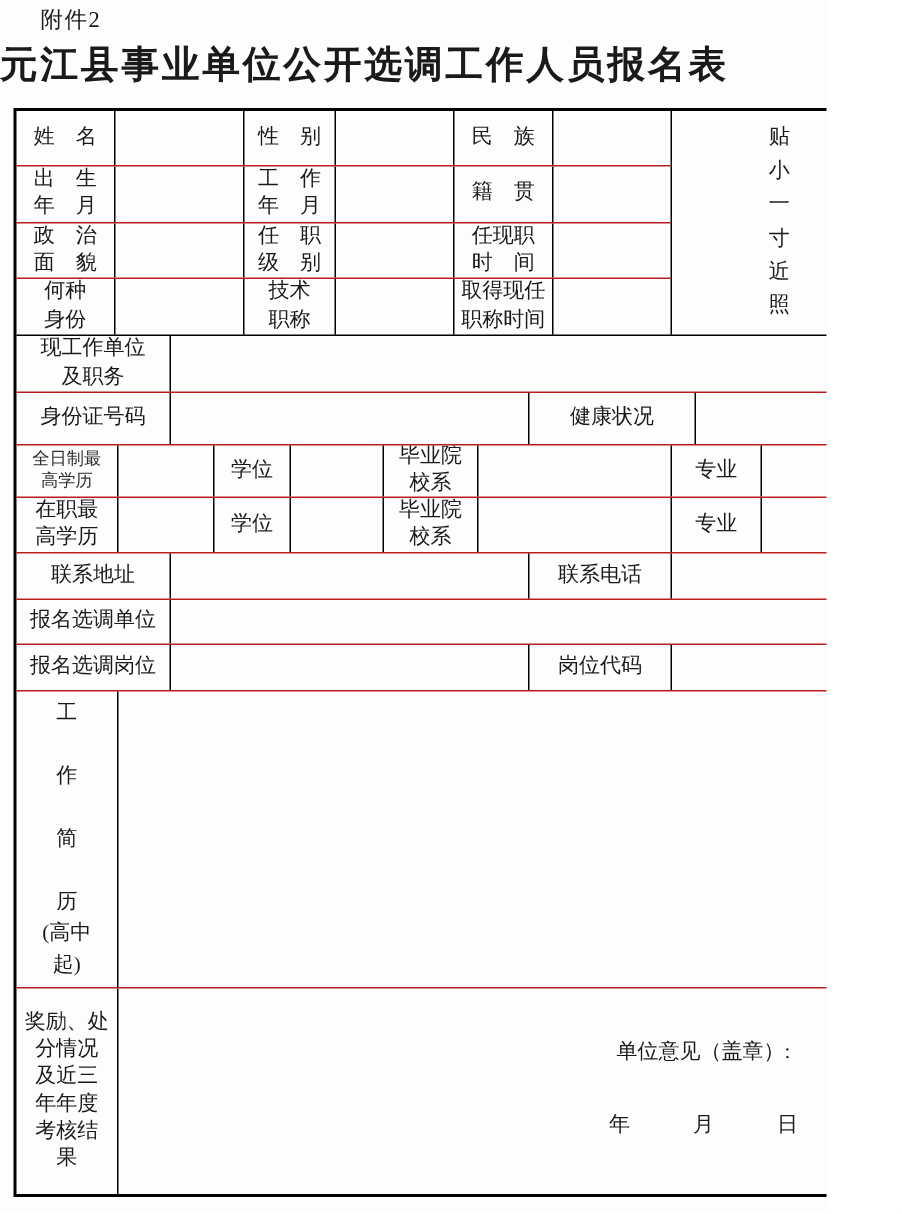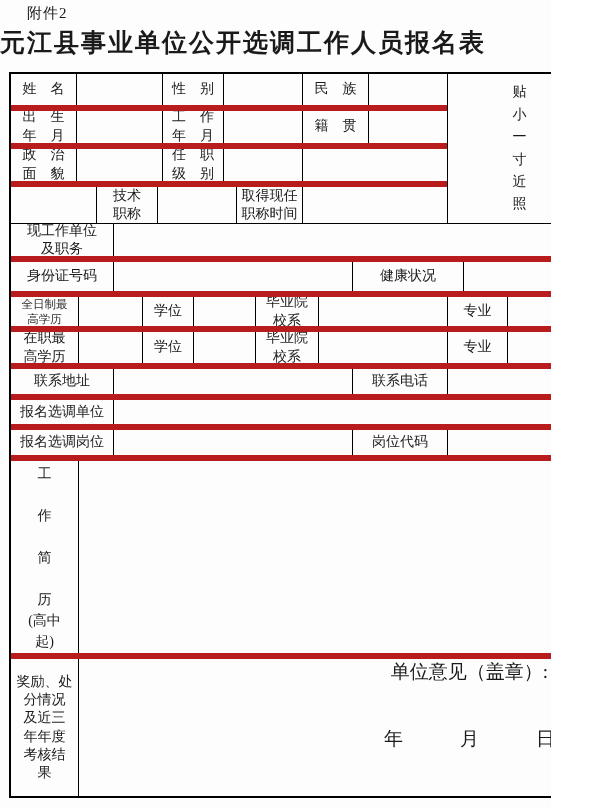--- a/index.html
+++ b/index.html
@@ -12,21 +12,21 @@
   .attachment { position:absolute; left:27px; top:4px; font-size:15px; letter-spacing:1px; }
   .title {
     position:absolute; left:0; right:0; top:26px; text-align:left;
     font-size:25px; letter-spacing:2px; font-weight:600;
   }
   .tbl {
     position:absolute; left:9px; top:72px; width:584px; height:726px;
     border:2px solid #000; background:#fdfdfd;
     display:flex; flex-direction:column;
   }
-  .row { display:flex; border-bottom:6px solid #b91c1c; }
+  .row { display:flex; border-bottom:1px solid #b91c1c; }
   .tbl > .row:last-child { border-bottom:none; }
   .c {
     border-right:1px solid #000;
     display:flex; align-items:center; justify-content:center;
     text-align:center; white-space:pre-line;
     font-size:14px; line-height:1.3; overflow:hidden;
   }
   .c:last-child { border-right:none; }
   .top { display:flex; border-bottom:1px solid #000; height:150px; }
   .left { display:flex; flex-direction:column; width:437px; border-right:1px solid #000; }
@@ -39,22 +39,22 @@
   .tall  { line-height:1.5; }
   .flex1 { flex:1; }
   .w66{width:66px}.w86{width:86px}.w61{width:61px}.w79{width:79px}
   .w103{width:103px}.w239{width:239px}.w111{width:111px}.w95{width:95px}
   .w68{width:68px}.w64{width:64px}.w51{width:51px}.w62{width:62px}
   .w63{width:63px}.w129{width:129px}.w60{width:60px}
   .h37{height:37px}.h38{height:38px}.h35{height:35px}
   .h31{height:31px}.h30{height:30px}.h198{height:198px}
   .rel { position:relative; }
   .footer {
-    position:absolute; right:36px; bottom:8px;
-    font-size:19px; line-height:1.75; text-align:center; white-space:pre-line;
+    position:absolute; right:59px; bottom:8px;
+    font-size:14px; line-height:1.75; text-align:center; white-space:pre-line;
   }
 </style>
 </head>
 <body>
 
 <div class="page">
   <div class="attachment">附件2</div>
   <div class="title">元江县事业单位公开选调工作人员报名表</div>
 
   <div class="tbl">
@@ -79,23 +79,27 @@
           <div class="c w66">籍　贯</div>
           <div class="c flex1"></div>
         </div>
         <div class="row h38">
           <div class="c w66">政　治
 面　貌</div>
           <div class="c w86"></div>
           <div class="c w61">任　职
 级　别</div>
           <div class="c w79"></div>
+          <div class="c w66">任现职
+时　间</div>
           <div class="c flex1"></div>
         </div>
         <div class="row h37">
+          <div class="c w66">何种
+身份</div>
           <div class="c w86"></div>
           <div class="c w61">技术
 职称</div>
           <div class="c w79"></div>
           <div class="c w66">取得现任
 职称时间</div>
           <div class="c flex1"></div>
         </div>
       </div>
       <div class="photo">贴

